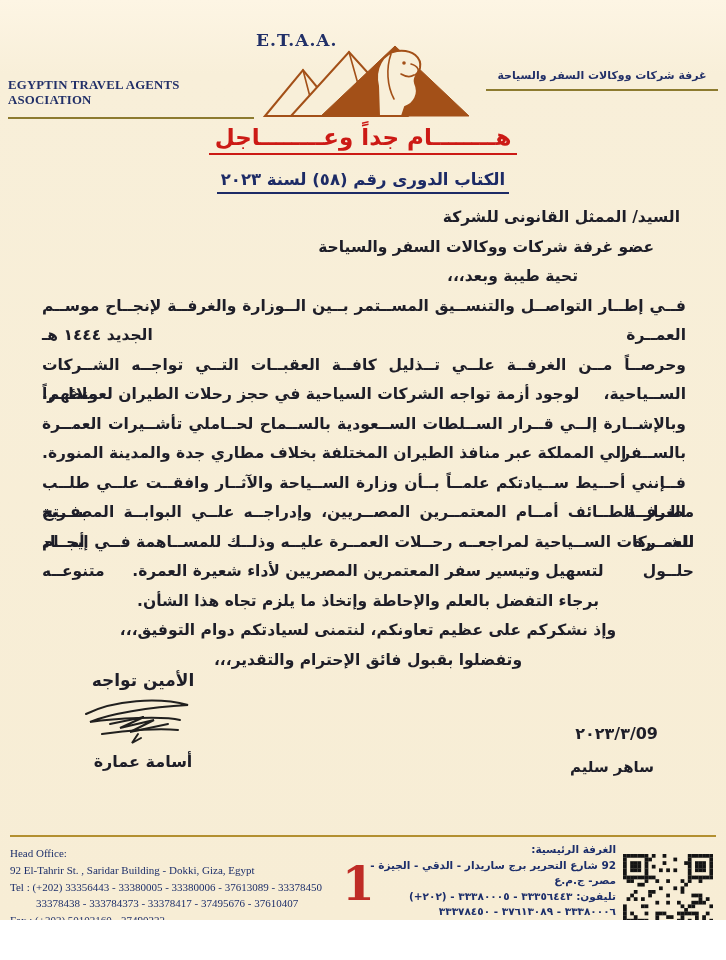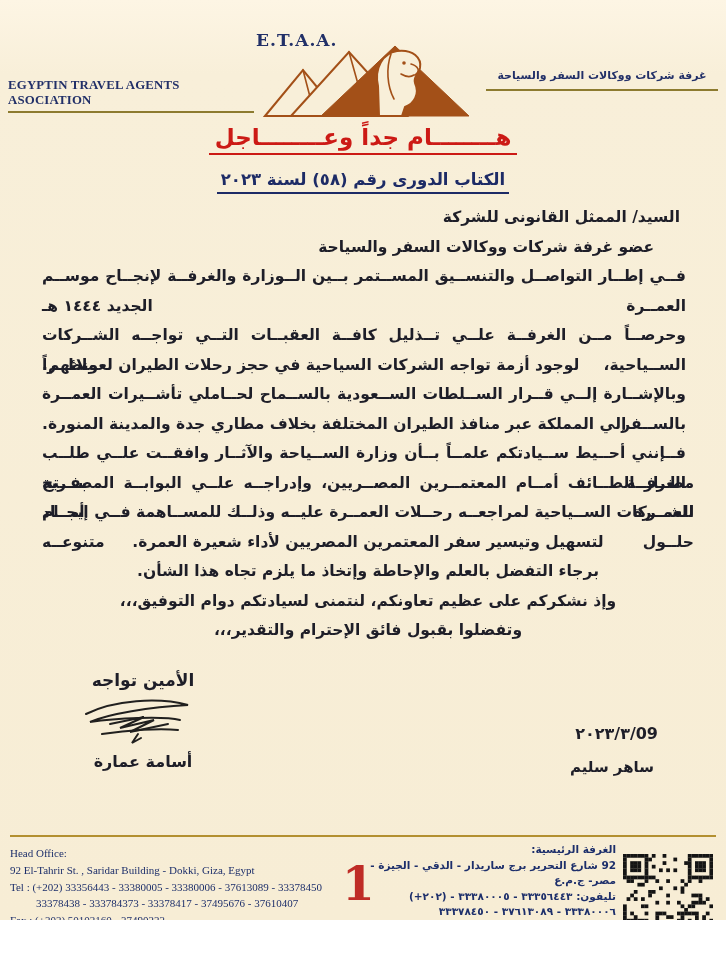--- a/index.html
+++ b/index.html
@@ -7,21 +7,21 @@
     position:relative;width:726px;height:920px;overflow:hidden;
     background:linear-gradient(180deg,#fdf5e4 0%,#f8efd9 8%,#f7edd5 100%);
     font-family:"DejaVu Sans",sans-serif;color:#1e1e28;
   }
   
   .etaa{position:absolute;left:256px;top:30px;font-family:"DejaVu Serif","Liberation Serif",serif;
         font-weight:bold;font-size:17px;letter-spacing:1px;color:#223068;}
   .logo{position:absolute;left:263px;top:44px;width:206px;height:74px;}
   .org-en{position:absolute;left:8px;top:78px;width:246px;color:#223068;
           font-family:"Liberation Serif",serif;font-weight:bold;font-size:12.8px;
-          letter-spacing:.2px;padding-bottom:3px;border-bottom:2px solid #8d7b2f;}
+          letter-spacing:.2px;padding-bottom:9px;border-bottom:2px solid #8d7b2f;}
   .org-ar{position:absolute;right:8px;top:69px;width:232px;direction:rtl;text-align:center;
           color:#223068;font-weight:bold;font-size:11px;padding-bottom:7px;border-bottom:2px solid #8d7b2f;}
   
   .banner-urgent{position:absolute;top:124px;left:0;width:100%;text-align:center;}
   .banner-urgent span{display:inline-block;color:#cc1a15;font-weight:bold;font-size:23px;
           padding:0 6px 3px 6px;border-bottom:2.5px solid #cc1a15;direction:rtl;}
   .banner-circ{position:absolute;top:170px;left:0;width:100%;text-align:center;}
   .banner-circ span{display:inline-block;color:#1d2b66;font-weight:bold;font-size:16.5px;
           padding:0 4px 3px 4px;border-bottom:2px solid #1d2b66;direction:rtl;}
   
@@ -86,20 +86,21 @@
   <div class="banner-urgent">
     <span>هــــــــام جداً وعــــــــاجل</span>
   </div>
   <div class="banner-circ">
     <span>الكتاب الدورى رقم (٥٨) لسنة ٢٠٢٣</span>
   </div>
 
   <div class="letter">
     <div class="rcpt1">السيد/ الممثل القانونى للشركة</div>
     <div class="rcpt2">عضو غرفة شركات ووكالات السفر والسياحة</div>
+    <div class="greet">تحية طيبة وبعد،،،</div>
     <div>
         <div class="bline jf">فــي إطــار التواصــل والتنســيق المســتمر بــين الــوزارة والغرفــة لإنجــاح موســم العمــرة</div>
         <div class="bline l">الجديد ١٤٤٤ هـ</div>
         <div class="bline jf">وحرصــاً مــن الغرفــة علــي تــذليل كافــة العقبــات التــي تواجــه الشــركات الســياحية، ونظــراً</div>
         <div class="bline l">لوجود أزمة تواجه الشركات السياحية في حجز رحلات الطيران لعملائهم.</div>
         <div class="bline jf">وبالإشــارة إلــي قــرار الســلطات الســعودية بالســماح لحــاملي تأشــيرات العمــرة بالســفر</div>
         <div class="bline l">إلي المملكة عبر منافذ الطيران المختلفة بخلاف مطاري جدة والمدينة المنورة.</div>
         <div class="bline jf">فــإنني أحــيط ســيادتكم علمــاً بــأن وزارة الســياحة والآثــار وافقــت علــي طلــب الغرفــة بفــتح</div>
         <div class="bline j">مطــار الطــائف أمــام المعتمــرين المصــريين، وإدراجــه علــي البوابــة المصــرية للعمــرة أمــام</div>
         <div class="bline j">الشــركات الســياحية لمراجعــه رحــلات العمــرة عليــه وذلــك للمســاهمة فــي إيجــاد حلــول متنوعــه</div>

